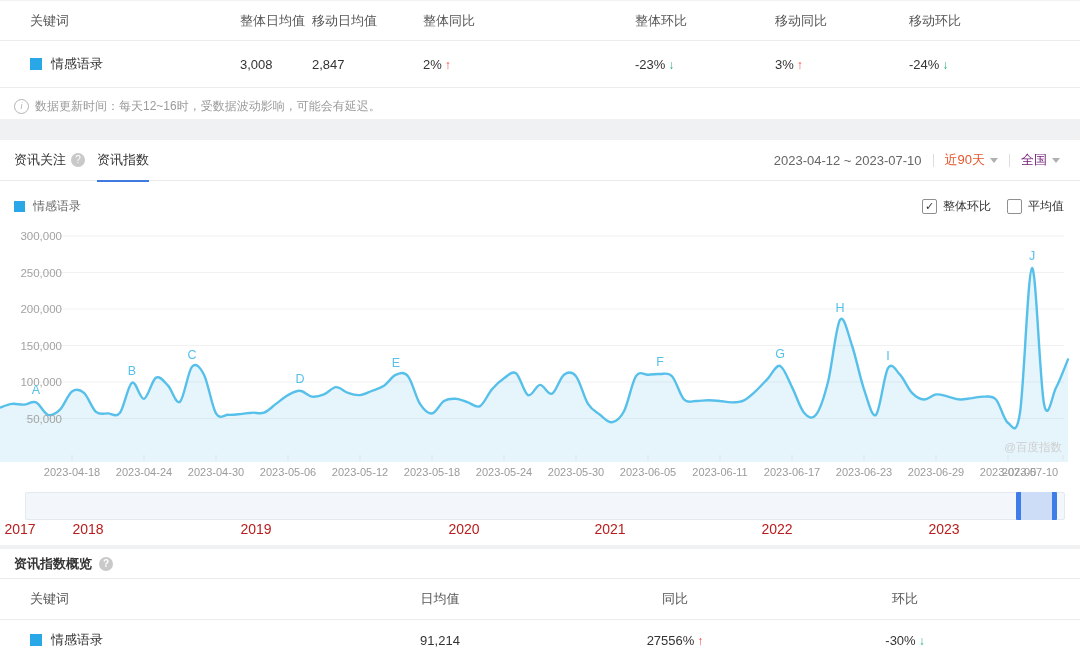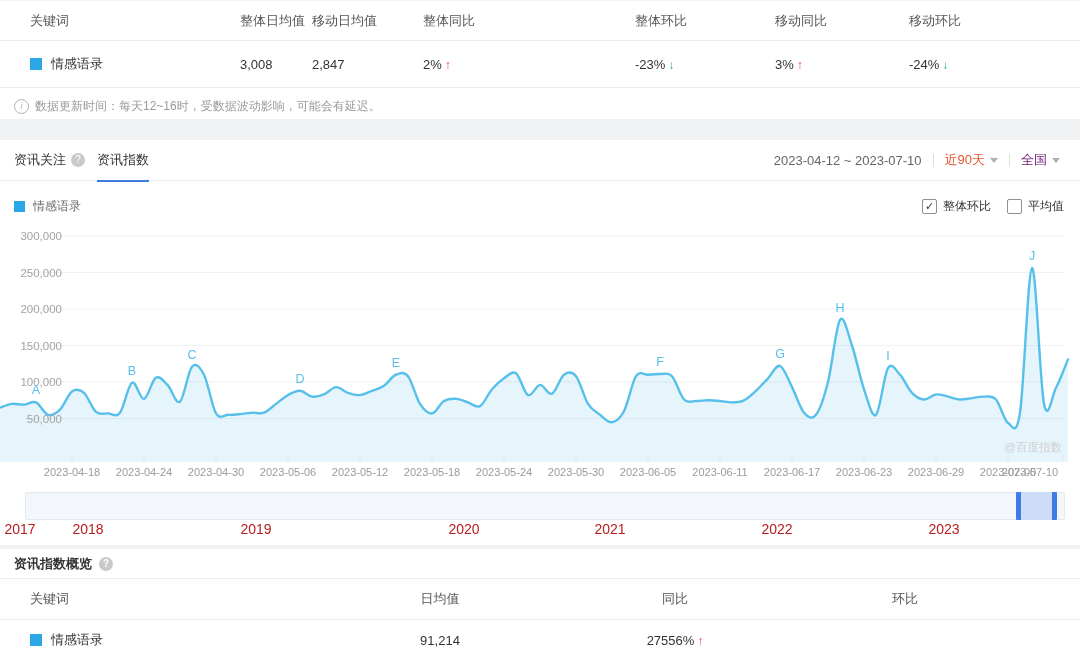--- a/index.html
+++ b/index.html
@@ -229,14 +229,15 @@
     <div>同比</div>
     <div>环比</div>
   </div>
   <div class="o-grid o-row">
     <div class="kw">
       <span class="kw-square"></span>
       <span>情感语录</span>
     </div>
     <div>91,214</div>
     <div><span>27556%</span><span class="arrow up">↑</span></div>
+    <div><span>-30%</span><span class="arrow down">↓</span></div>
   </div>
 </div>
 
 </body></html>

